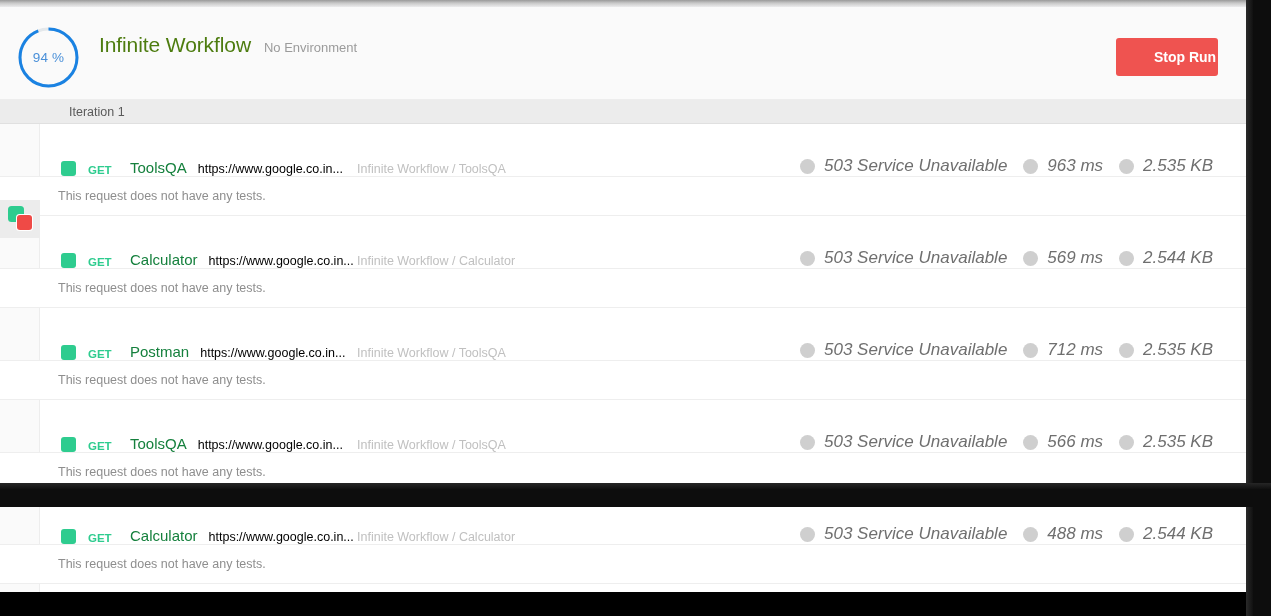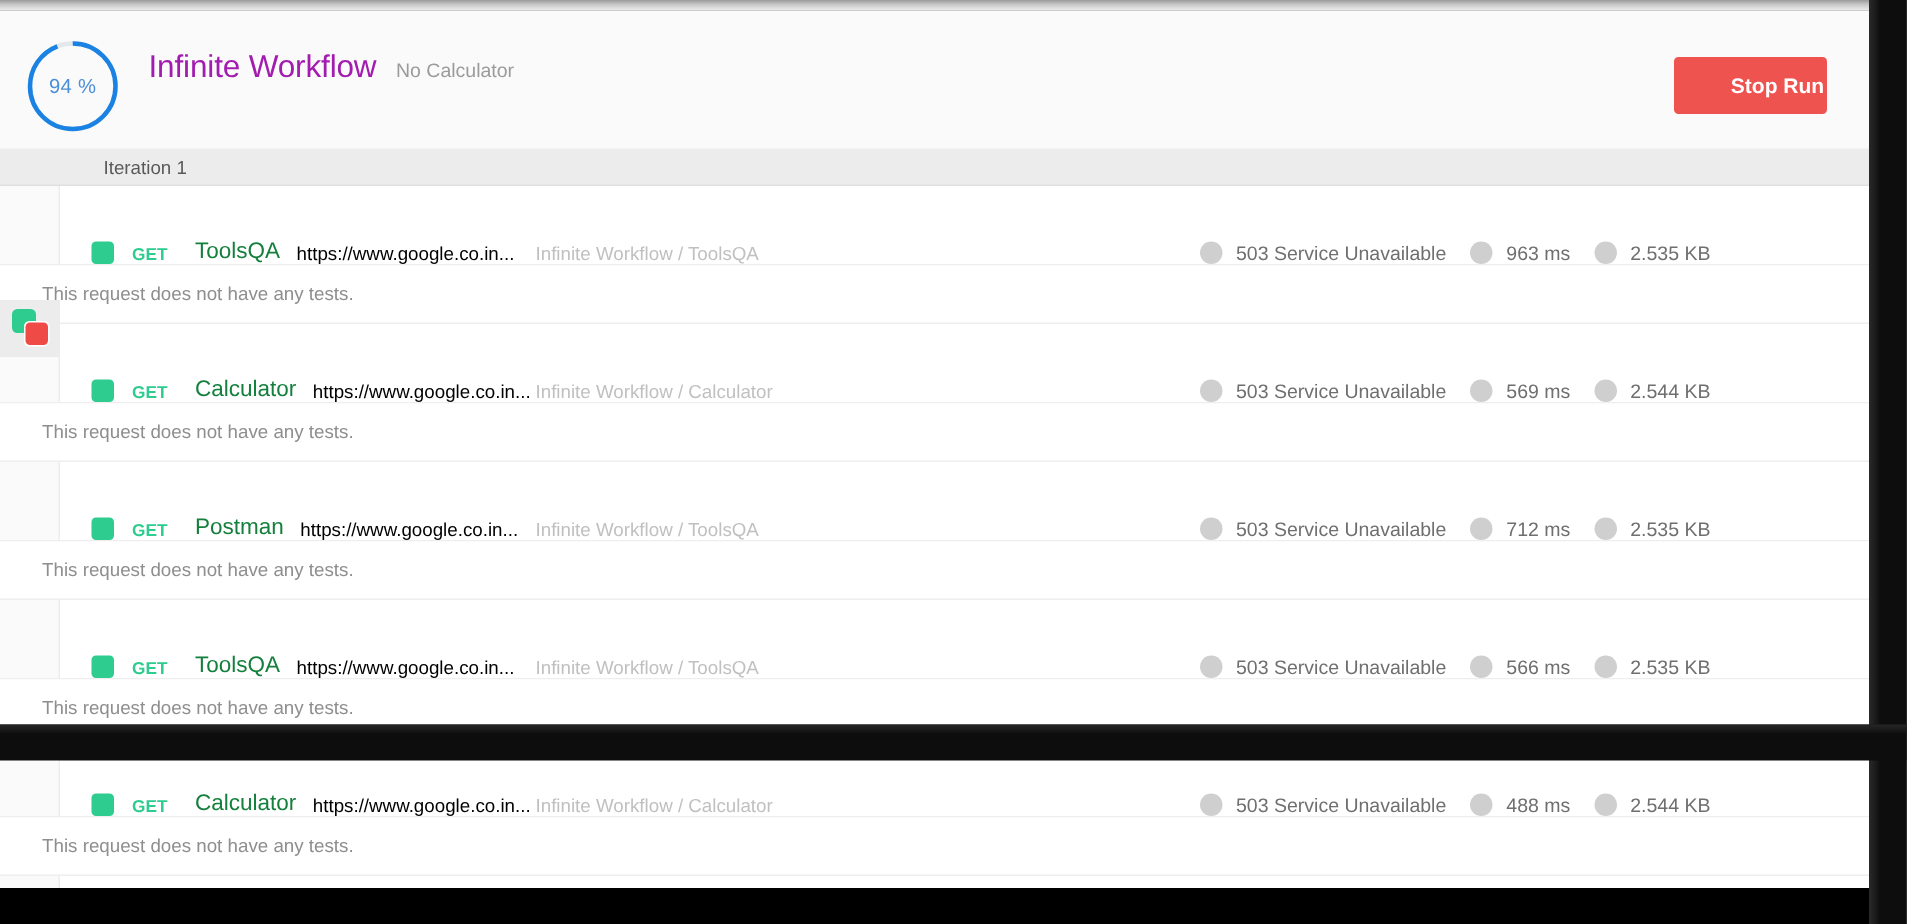--- a/index.html
+++ b/index.html
@@ -103,21 +103,21 @@
     top: 26px;
   }
   #run-title-line {
     display: flex;
     align-items: baseline;
     gap: 13px;
   }
   #run-title {
     font-size: 21px;
     font-weight: 400;
-    color: #a21caf;
+    color: #4d7c0f;
     letter-spacing: -0.1px;
   }
   #run-environment {
     font-size: 13px;
     color: #9b9b9b;
   }
   #run-status {
     margin-top: 6px;
     font-size: 13px;
     color: #b4b4b4;
@@ -231,34 +231,35 @@
   .stat + .stat { margin-left: 16px; }
   .stat-dot {
     width: 15px;
     height: 15px;
     border-radius: 50%;
     background: #cfcfcf;
     flex: 0 0 15px;
   }
   .stat-text {
     margin-left: 9px;
-    font-size: 13px;
+    font-size: 17px;
     color: #6f6f6f;
+    font-style: italic;
   }
 
   .tests-row {
     position: relative;
     height: 39px;
     background: #ffffff;
     border-bottom: 1px solid #eeeeee;
     display: flex;
     align-items: center;
   }
   .tests-message {
-    margin-left: 28px;
+    margin-left: 58px;
     font-size: 12.5px;
     color: #8e8e8e;
   }
 
   
   #collection-badge {
     position: absolute;
     left: 0;
     top: 100px;
     width: 40px;
@@ -284,21 +285,21 @@
         <svg width="63" height="63" viewBox="0 0 63 63">
           <circle cx="31.5" cy="31.5" r="28.5" fill="none" stroke="#e4e8eb" stroke-width="3"></circle>
           <circle id="progress-ring-arc" cx="31.5" cy="31.5" r="28.5" fill="none" stroke="#1a82e2" stroke-width="3" stroke-linecap="butt" transform="rotate(-90 31.5 31.5)" stroke-dasharray="168.3265343793411 179.0707812546182"></circle>
         </svg>
         <div id="progress-ring-label">94 %</div>
       </div>
 
       <div id="run-title-block">
         <div id="run-title-line">
           <span id="run-title">Infinite Workflow</span>
-          <span id="run-environment">No Calculator</span>
+          <span id="run-environment">No Environment</span>
         </div>
       </div>
 
       <button id="stop-run-button" style="background: rgb(239, 83, 80);">Stop Run</button>
     </div>
 
     <div id="iteration-section">
 
       <div id="collection-badge">
         <svg width="28" height="28" viewBox="0 0 28 28">

